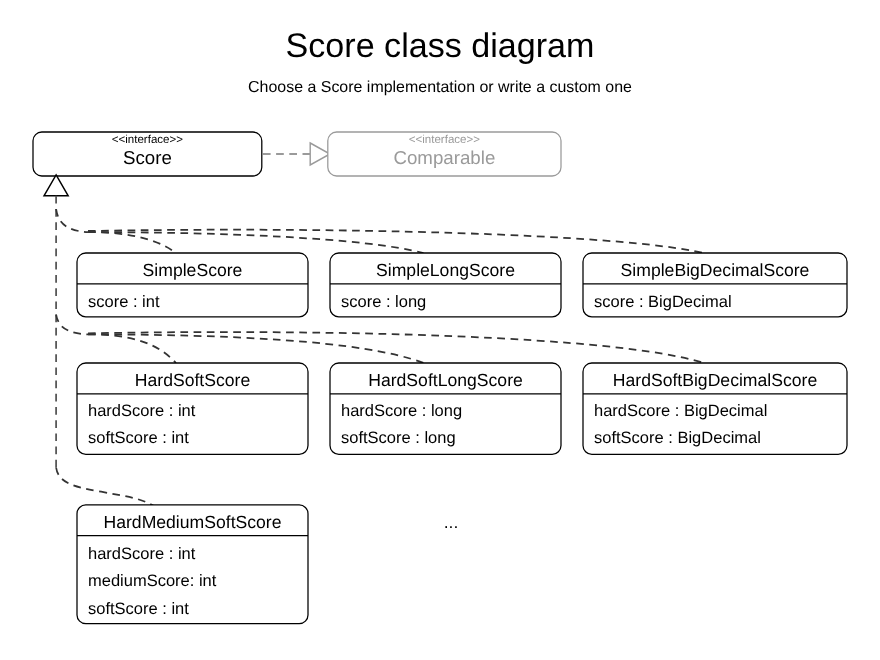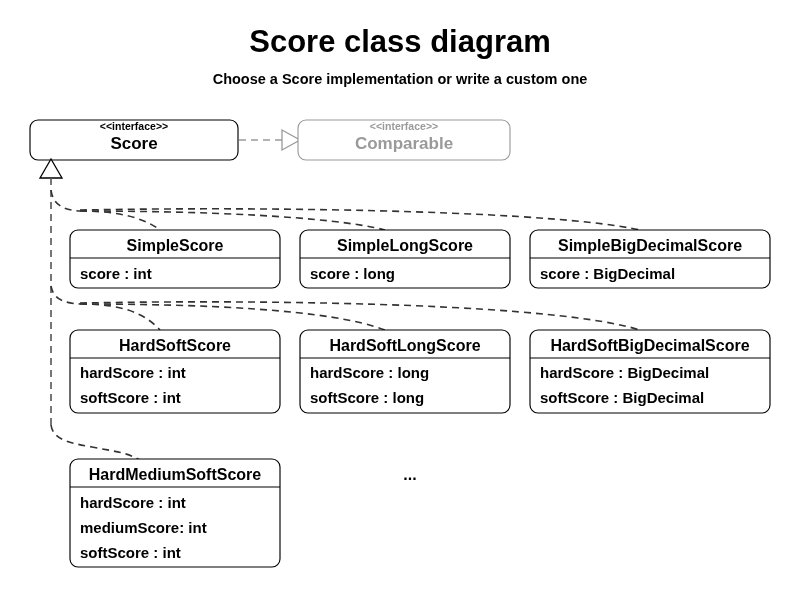--- a/index.html
+++ b/index.html
@@ -11,21 +11,20 @@
     width: 800px;
     height: 600px;
     font-family: "Liberation Sans", sans-serif;
     color: #000000;
     overflow: hidden;
   }
   #diagram-root {
     position: relative;
     width: 800px;
     height: 600px;
-    font-weight: bold;
   }
   svg.diagram-canvas {
     position: absolute;
     top: 0;
     left: 0;
     width: 800px;
     height: 600px;
   }
   text {
     font-family: "Liberation Sans", sans-serif;

